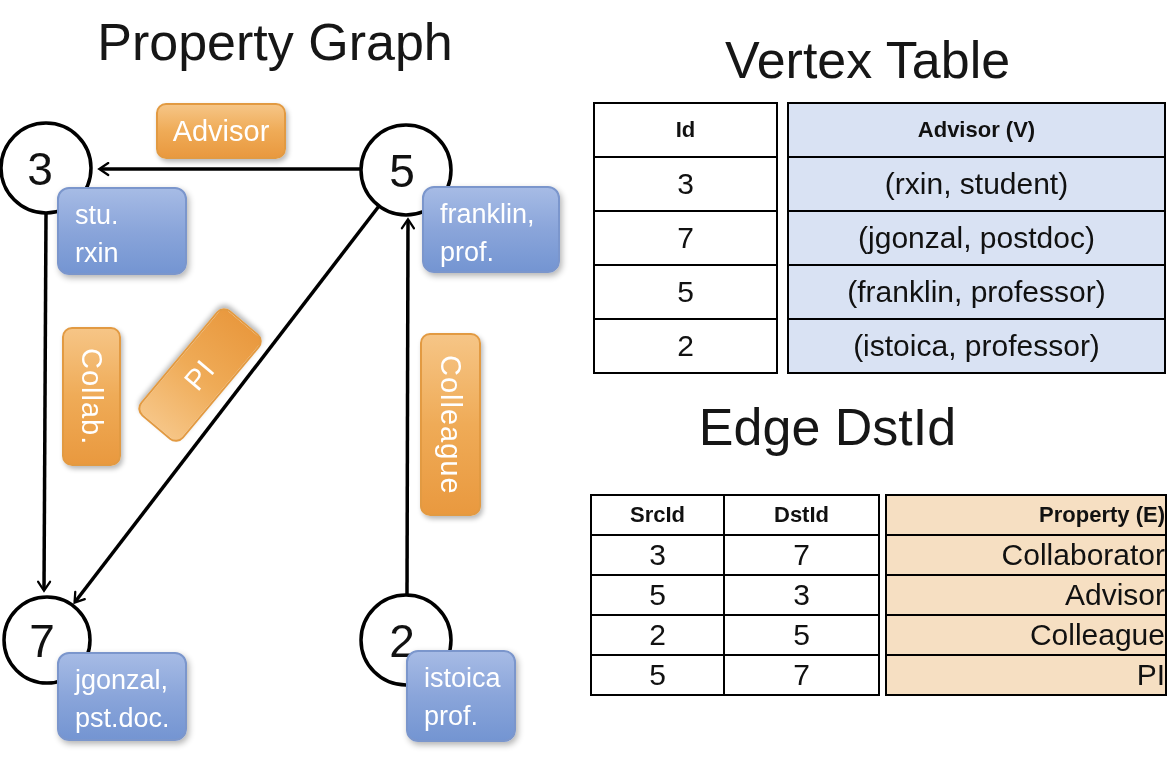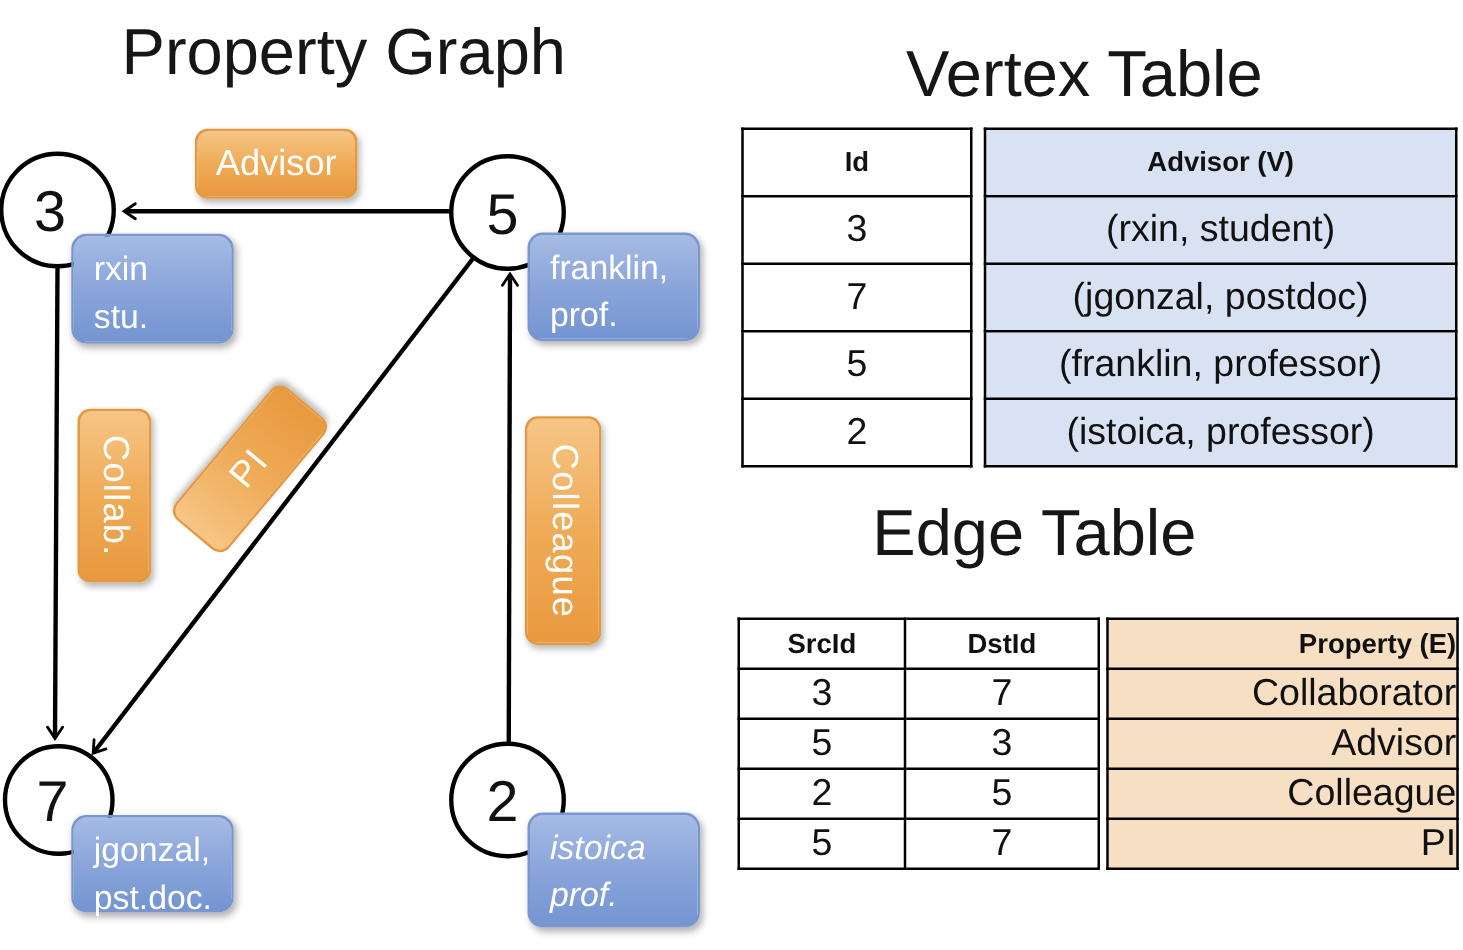--- a/index.html
+++ b/index.html
@@ -33,22 +33,22 @@
   
   .vlabel{
     position:absolute;box-sizing:border-box;
     background:linear-gradient(180deg,#a6bbe5 0%,#8aa5da 50%,#7495d2 100%);
     border:2px solid #7b96cc;border-radius:12px;
     box-shadow:2px 3px 6px rgba(0,0,0,0.3);
     color:#fff;font-size:27px;line-height:38px;padding:7px 4px 0 16px;
   }
   .rxin{left:57px;top:187px;width:130px;height:88px;}
   .franklin{left:422px;top:186px;width:138px;height:87px;}
-  .jgonzal{left:57px;top:652px;width:130px;height:78px;}
-  .istoica{left:422px;top:650px;width:138px;height:92px;font-style:italic;}
+  .jgonzal{left:57px;top:652px;width:130px;height:89px;}
+  .istoica{left:406px;top:650px;width:110px;height:92px;}
 
   
   table.tbl{position:absolute;border-collapse:collapse;table-layout:fixed;}
   .tbl th,.tbl td{
     border:2.5px solid #000;text-align:center;vertical-align:middle;
     font-size:30px;font-weight:400;padding:0;overflow:hidden;white-space:nowrap;
   }
   .tbl th{font-weight:700;font-size:22px;}
   .vt-id{left:593px;top:102px;width:185px;}
   .vt-prop{left:787px;top:102px;width:379px;}
@@ -96,22 +96,22 @@
     <span class="vtext">Collab.</span>
   </div>
   <div class="olabel pi">
     <span class="vtext">PI</span>
   </div>
   <div class="olabel colleague">
     <span class="vtext">Colleague</span>
   </div>
 
   <div class="vlabel rxin">
+    <div>stu.</div>
     <div>rxin</div>
-    <div>stu.</div>
   </div>
   <div class="vlabel franklin">
     <div>franklin,</div>
     <div>prof.</div>
   </div>
   <div class="vlabel jgonzal">
     <div>jgonzal,</div>
     <div>pst.doc.</div>
   </div>
   <div class="vlabel istoica">
@@ -154,21 +154,21 @@
         </tr>
     <tr>
           <td>(franklin, professor)</td>
         </tr>
     <tr>
           <td>(istoica, professor)</td>
         </tr>
   </tbody>
     </table>
 
-  <div class="title edge-title">Edge Table</div>
+  <div class="title edge-title">Edge DstId</div>
 
   <table class="tbl et-left">
     <colgroup>
         <col style="width:133px">
         <col style="width:155px">
       </colgroup>
     <tbody>
         <tr>
       <th>SrcId</th>
       <th>DstId</th>

